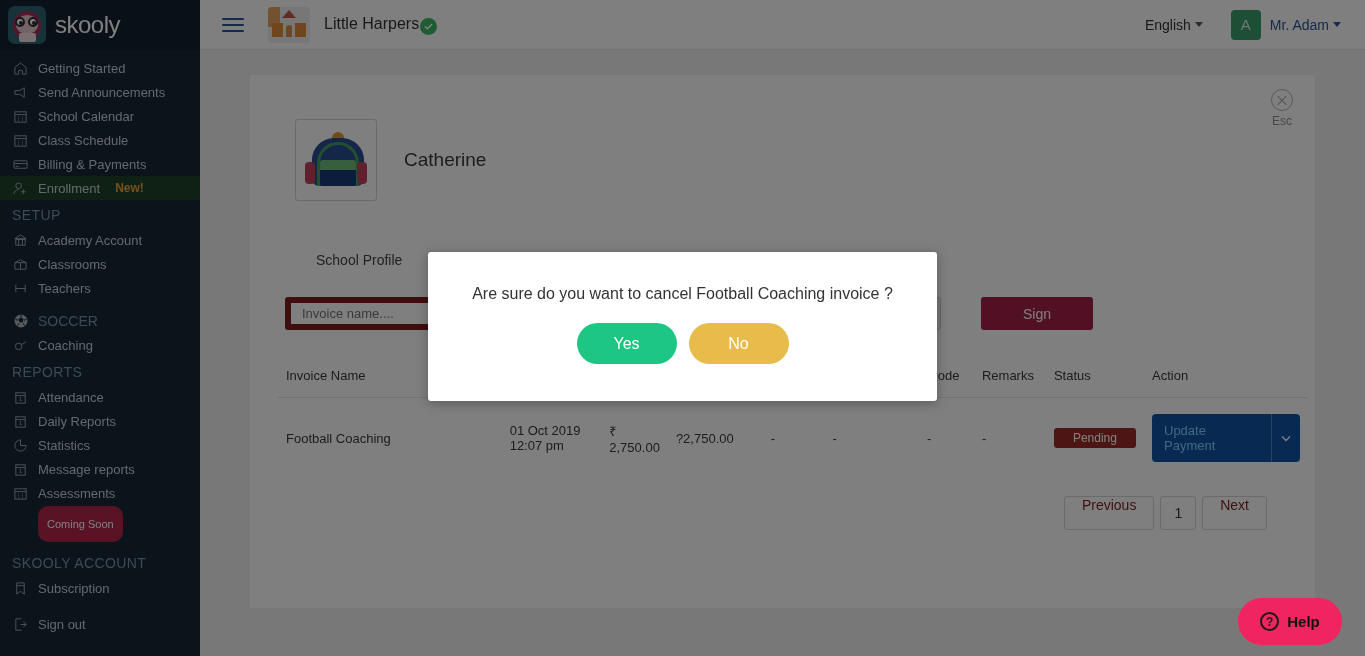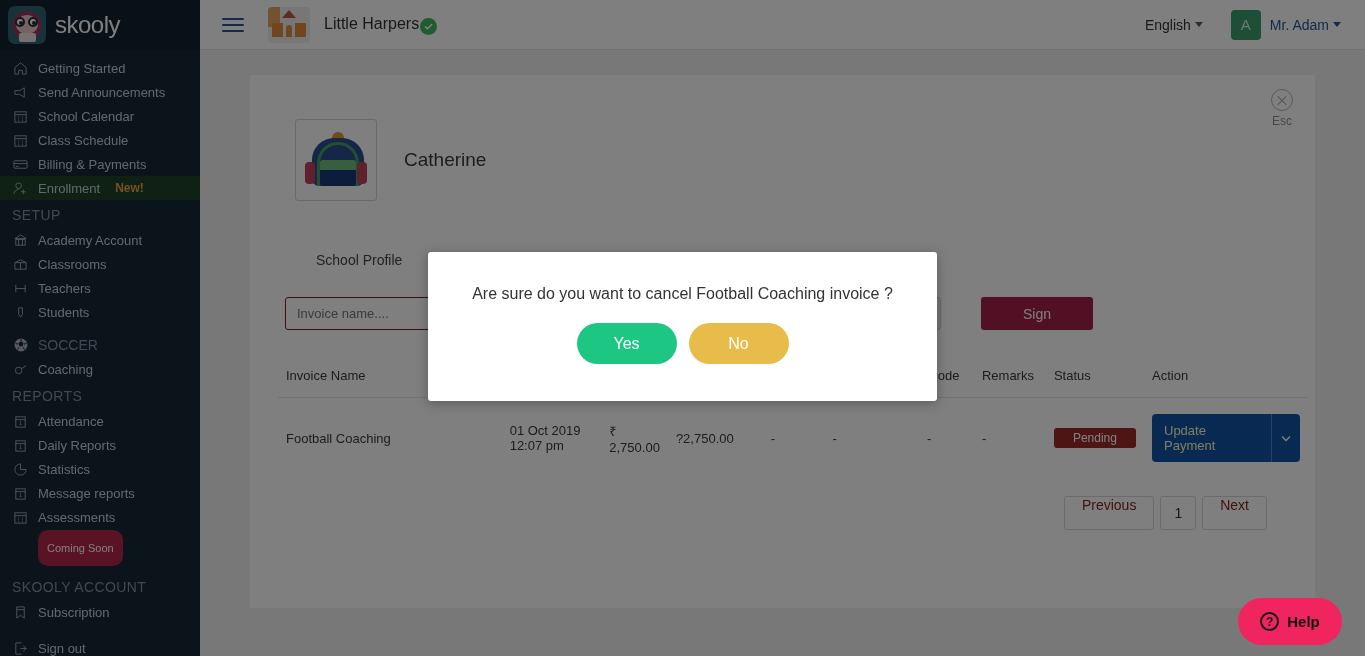--- a/index.html
+++ b/index.html
@@ -145,21 +145,21 @@
   .bp-pocket { position:absolute; left:24px; top:40px; width:36px; height:13px; background:#6fbf7d; border-radius:3px; }
   .bp-pocket2 { position:absolute; left:24px; top:50px; width:36px; height:16px; background:#173a74; border-radius:0 0 4px 4px; }
   .student-name { font-size: 19px; color: #3b3b3b; margin-left: 27px; }
 
   .tabs { display: flex; gap: 0; padding: 0 0 0 45px; margin-top: 42px; font-size: 14px; }
   .tab { padding: 9px 21px; color: #444; cursor: pointer; white-space: nowrap; }
   .tab.active { color: #b3254a; }
 
   .filter-row { display: flex; align-items: center; gap: 10px; padding: 20px 0 0 35px; }
   .txt-input {
-    width: 206px; height: 33px; border: 1px solid #7f1d1d; border-radius: 3px;
+    width: 206px; height: 33px; border: 6px solid #7f1d1d; border-radius: 3px;
     padding: 0 11px; font-size: 13px; color: #777; background: #fff;
     font-family: "Liberation Sans", sans-serif;
   }
   .sel-input {
     width: 200px; height: 33px; border: 1px solid #cfcfcf; border-radius: 3px;
     padding: 0 11px; font-size: 13px; color: #777; background: #fff;
     display: flex; align-items: center;
   }
   .date-wrap { display: flex; margin-left: 2px; }
   .date-input {
@@ -184,21 +184,21 @@
   }
   table.inv td {
     font-size: 13px; color: #3a3a3a; padding: 16px 8px; vertical-align: middle;
   }
   td.name-cell { font-size: 15px; padding-left: 8px; }
   .status-pill {
     display: inline-block; background: #9d2a2a; color: #fff; font-size: 12px;
     border-radius: 3px; padding: 3px 19px;
   }
   .upd-btn {
-    display: inline-flex; align-items: stretch; background: #1155a5; color: #fef9c3;
+    display: inline-flex; align-items: stretch; background: #1155a5; color: #7dd3fc;
     border-radius: 4px; overflow: hidden; cursor: pointer; width: 148px;
   }
   .upd-btn .t { padding: 9px 12px; font-size: 13px; flex: 1; }
   .upd-btn .d {
     width: 29px; border-left: 1px solid rgba(255,255,255,.28);
     display: flex; align-items: center; justify-content: center;
   }
   .pager { display: flex; justify-content: flex-end; gap: 6px; margin: 18px 48px 0 0; }
   .pg {
     border: 1px solid #d6d6d6; border-radius: 3px; background: #fff;
@@ -338,28 +338,20 @@
         </span>
       <span class="lbl">Classrooms</span>
     </div>
     <div class="nav-item">
       <span class="ico">
           <svg width="15" height="15" viewBox="0 0 16 16">
             <path d="M3 4v8M13 4v8M3 8h10" stroke="#c6d0dc" fill="none"></path>
           </svg>
         </span>
       <span class="lbl">Teachers</span>
-    </div>
-    <div class="nav-item">
-      <span class="ico">
-          <svg width="15" height="15" viewBox="0 0 16 16">
-            <path d="M6 3h4v7l-2 3-2-3z" fill="none" stroke="#c6d0dc"></path>
-          </svg>
-        </span>
-      <span class="lbl">Students</span>
     </div>
 
     <div class="nav-item soccer-row" style="margin-top:9px">
       <span class="ico">
           <svg width="16" height="16" viewBox="0 0 16 16">
             <circle cx="8" cy="8" r="6.5" fill="#d8dde4"></circle>
             <path d="M8 4.2l2.6 1.9-1 3.1H6.4l-1-3.1z" fill="#172636"></path>
             <path d="M8 1.6v2.6M13.6 6.3l-2.6.9M11.6 12.6l-1.6-2.3M4.4 12.6l1.6-2.3M2.4 6.3l2.6.9" stroke="#172636" stroke-width="1"></path>
           </svg>
         </span>

